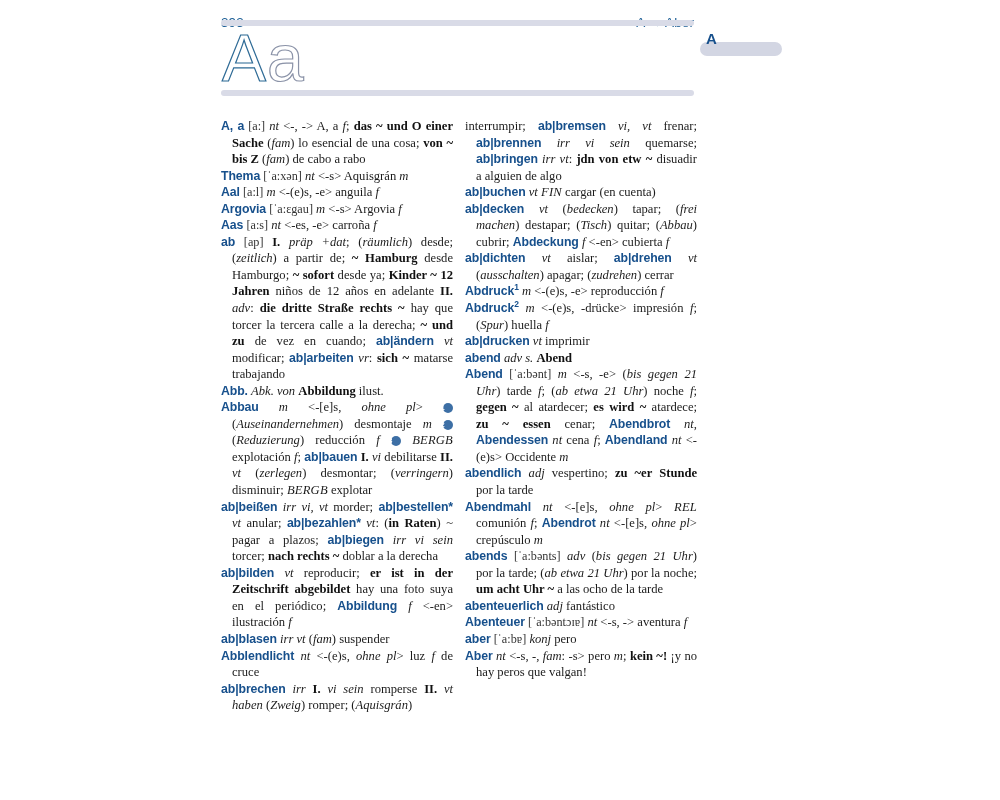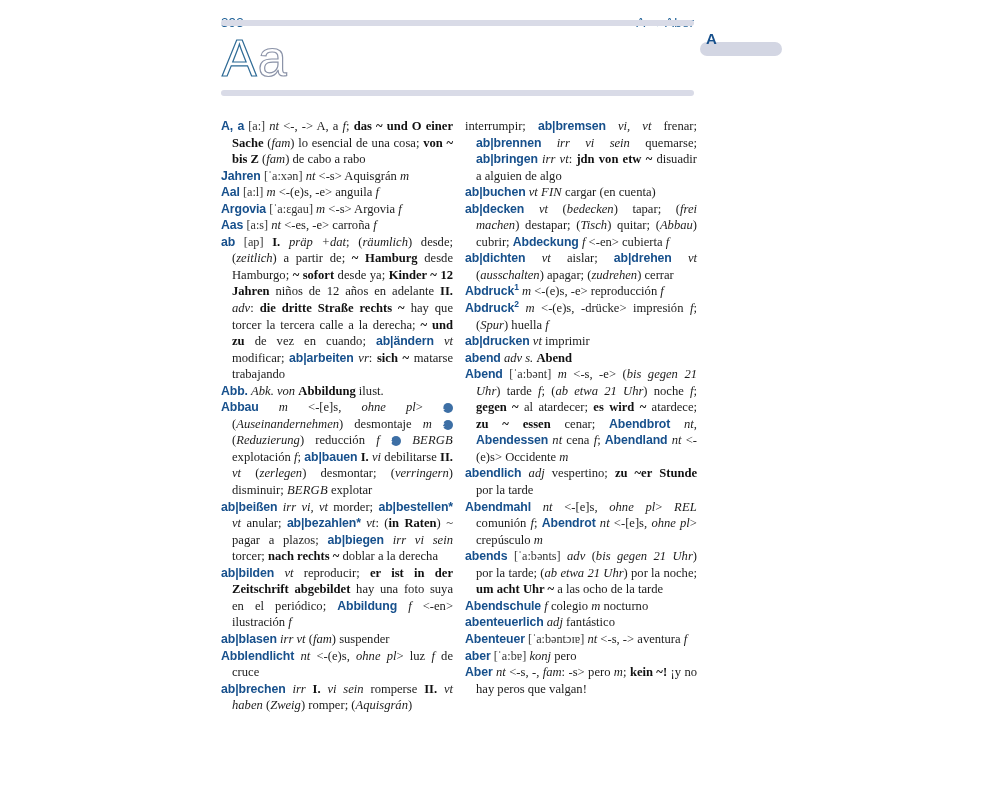--- a/index.html
+++ b/index.html
@@ -50,21 +50,21 @@
   .rule-top   { left: 221px; top: 20px;  width: 473px; }
   .rule-bot   { left: 221px; top: 90px;  width: 473px; }
 
   
   .letter-block {
     position: absolute;
     left: 222px;
     top: 26px;
     height: 64px;
     font-family: "Liberation Sans", sans-serif;
-    font-size: 52px;
+    font-size: 66px;
     line-height: 64px;
     letter-spacing: 1px;
   }
   .letter-cap {
     color: transparent;
     -webkit-text-stroke: 1.2px #2f6b96;
     text-shadow: none;
   }
   .letter-low {
     color: transparent;
@@ -166,21 +166,21 @@
   <div class="rule rule-bot"></div>
 
   <div class="thumb-index">
     <div class="thumb-bar"></div>
     <div class="thumb-letter">A</div>
   </div>
 
   <div class="columns">
     <div class="col">
         <p class="entry"><span class="hw">A, a</span> <span class="ipa">[a:]</span> <span class="it">nt</span> &lt;-, -&gt; A, a <span class="it">f</span>; <span class="bold">das ~ und O einer Sache</span> (<span class="it">fam</span>) lo esencial de una cosa; <span class="bold">von ~ bis Z</span> (<span class="it">fam</span>) de cabo a rabo</p>
-        <p class="entry"><span class="hw">Jahren</span> <span class="ipa">[ˈa:xən]</span> <span class="it">nt</span> &lt;-s&gt; Aquisgrán <span class="it">m</span></p>
+        <p class="entry"><span class="hw">Thema</span> <span class="ipa">[ˈa:xən]</span> <span class="it">nt</span> &lt;-s&gt; Aquisgrán <span class="it">m</span></p>
         <p class="entry"><span class="hw">Aal</span> <span class="ipa">[a:l]</span> <span class="it">m</span> &lt;-(e)s, -e&gt; anguila <span class="it">f</span></p>
         <p class="entry"><span class="hw">Argovia</span> <span class="ipa">[ˈa:ɛgau]</span> <span class="it">m</span> &lt;-s&gt; Argovia <span class="it">f</span></p>
         <p class="entry"><span class="hw">Aas</span> <span class="ipa">[a:s]</span> <span class="it">nt</span> &lt;-es, -e&gt; carroña <span class="it">f</span></p>
         <p class="entry"><span class="hw">ab</span> <span class="ipa">[ap]</span> <span class="bold">I.</span> <span class="it">präp</span> <span class="it">+dat</span>; (<span class="it">räumlich</span>) desde; (<span class="it">zeitlich</span>) a partir de; <span class="bold">~ Hamburg</span> desde Hamburgo; <span class="bold">~ sofort</span> desde ya; <span class="bold">Kinder ~ 12 Jahren</span> niños de 12 años en adelante <span class="bold">II.</span> <span class="it">adv</span>: <span class="bold">die dritte Straße rechts ~</span> hay que torcer la tercera calle a la derecha; <span class="bold">~ und zu</span> de vez en cuando; <span class="hw">ab|ändern</span> <span class="it">vt</span> modificar; <span class="hw">ab|arbeiten</span> <span class="it">vr</span>: <span class="bold">sich ~</span> matarse trabajando</p>
         <p class="entry"><span class="hw">Abb.</span> <span class="it">Abk. von</span> <span class="bold">Abbildung</span> ilust.</p>
         <p class="entry"><span class="hw">Abbau</span> <span class="it">m</span> &lt;-[e]s, <span class="it">ohne pl</span>&gt; <span class="num">1</span> (<span class="it">Auseinandernehmen</span>) desmontaje <span class="it">m</span> <span class="num">2</span> (<span class="it">Reduzierung</span>) reducción <span class="it">f</span> <span class="num">3</span> <span class="sc">BERGB</span> explotación <span class="it">f</span>; <span class="hw">ab|bauen</span> <span class="bold">I.</span> <span class="it">vi</span> debilitarse <span class="bold">II.</span> <span class="it">vt</span> (<span class="it">zerlegen</span>) desmontar; (<span class="it">verringern</span>) disminuir; <span class="sc">BERGB</span> explotar</p>
         <p class="entry"><span class="hw">ab|beißen</span> <span class="it">irr vi, vt</span> morder; <span class="hw">ab|bestellen*</span> <span class="it">vt</span> anular; <span class="hw">ab|bezahlen*</span> <span class="it">vt</span>: (<span class="bold">in Raten</span>) ~ pagar a plazos; <span class="hw">ab|biegen</span> <span class="it">irr vi sein</span> torcer; <span class="bold">nach rechts ~</span> doblar a la derecha</p>
         <p class="entry"><span class="hw">ab|bilden</span> <span class="it">vt</span> reproducir; <span class="bold">er ist in der Zeitschrift abgebildet</span> hay una foto suya en el periódico; <span class="hw">Abbildung</span> <span class="it">f</span> &lt;-en&gt; ilustración <span class="it">f</span></p>
         <p class="entry"><span class="hw">ab|blasen</span> <span class="it">irr vt</span> (<span class="it">fam</span>) suspender</p>
         <p class="entry"><span class="hw">Abblendlicht</span> <span class="it">nt</span> &lt;-(e)s, <span class="it">ohne pl</span>&gt; luz <span class="it">f</span> de cruce</p>
@@ -192,21 +192,20 @@
         <p class="entry"><span class="hw">ab|decken</span> <span class="it">vt</span> (<span class="it">bedecken</span>) tapar; (<span class="it">frei machen</span>) destapar; (<span class="it">Tisch</span>) quitar; (<span class="it">Abbau</span>) cubrir; <span class="hw">Abdeckung</span> <span class="it">f</span> &lt;-en&gt; cubierta <span class="it">f</span></p>
         <p class="entry"><span class="hw">ab|dichten</span> <span class="it">vt</span> aislar; <span class="hw">ab|drehen</span> <span class="it">vt</span> (<span class="it">ausschalten</span>) apagar; (<span class="it">zudrehen</span>) cerrar</p>
         <p class="entry"><span class="hw">Abdruck<span class="sup">1</span></span> <span class="it">m</span> &lt;-(e)s, -e&gt; reproducción <span class="it">f</span></p>
         <p class="entry"><span class="hw">Abdruck<span class="sup">2</span></span> <span class="it">m</span> &lt;-(e)s, -drücke&gt; impresión <span class="it">f</span>; (<span class="it">Spur</span>) huella <span class="it">f</span></p>
         <p class="entry"><span class="hw">ab|drucken</span> <span class="it">vt</span> imprimir</p>
         <p class="entry"><span class="hw">abend</span> <span class="it">adv s.</span> <span class="bold">Abend</span></p>
         <p class="entry"><span class="hw">Abend</span> <span class="ipa">[ˈa:bənt]</span> <span class="it">m</span> &lt;-s, -e&gt; (<span class="it">bis gegen 21 Uhr</span>) tarde <span class="it">f</span>; (<span class="it">ab etwa 21 Uhr</span>) noche <span class="it">f</span>; <span class="bold">gegen ~</span> al atardecer; <span class="bold">es wird ~</span> atardece; <span class="bold">zu ~ essen</span> cenar; <span class="hw">Abendbrot</span> <span class="it">nt</span>, <span class="hw">Abendessen</span> <span class="it">nt</span> cena <span class="it">f</span>; <span class="hw">Abendland</span> <span class="it">nt</span> &lt;-(e)s&gt; Occidente <span class="it">m</span></p>
         <p class="entry"><span class="hw">abendlich</span> <span class="it">adj</span> vespertino; <span class="bold">zu ~er Stunde</span> por la tarde</p>
         <p class="entry"><span class="hw">Abendmahl</span> <span class="it">nt</span> &lt;-[e]s, <span class="it">ohne pl</span>&gt; <span class="sc">REL</span> comunión <span class="it">f</span>; <span class="hw">Abendrot</span> <span class="it">nt</span> &lt;-[e]s, <span class="it">ohne pl</span>&gt; crepúsculo <span class="it">m</span></p>
         <p class="entry"><span class="hw">abends</span> <span class="ipa">[ˈa:bənts]</span> <span class="it">adv</span> (<span class="it">bis gegen 21 Uhr</span>) por la tarde; (<span class="it">ab etwa 21 Uhr</span>) por la noche; <span class="bold">um acht Uhr ~</span> a las ocho de la tarde</p>
-        <p class="entry"><span class="hw">Abendschule</span> <span class="it">f</span> colegio <span class="it">m</span> nocturno</p>
         <p class="entry"><span class="hw">abenteuerlich</span> <span class="it">adj</span> fantástico</p>
         <p class="entry"><span class="hw">Abenteuer</span> <span class="ipa">[ˈa:bəntɔɪɐ]</span> <span class="it">nt</span> &lt;-s, -&gt; aventura <span class="it">f</span></p>
         <p class="entry"><span class="hw">aber</span> <span class="ipa">[ˈa:bɐ]</span> <span class="it">konj</span> pero</p>
         <p class="entry"><span class="hw">Aber</span> <span class="it">nt</span> &lt;-s, -, <span class="it">fam</span>: -s&gt; pero <span class="it">m</span>; <span class="bold">kein ~!</span> ¡y no hay peros que valgan!</p>
       </div>
   </div>
 
 </div>
 
 </body></html>

